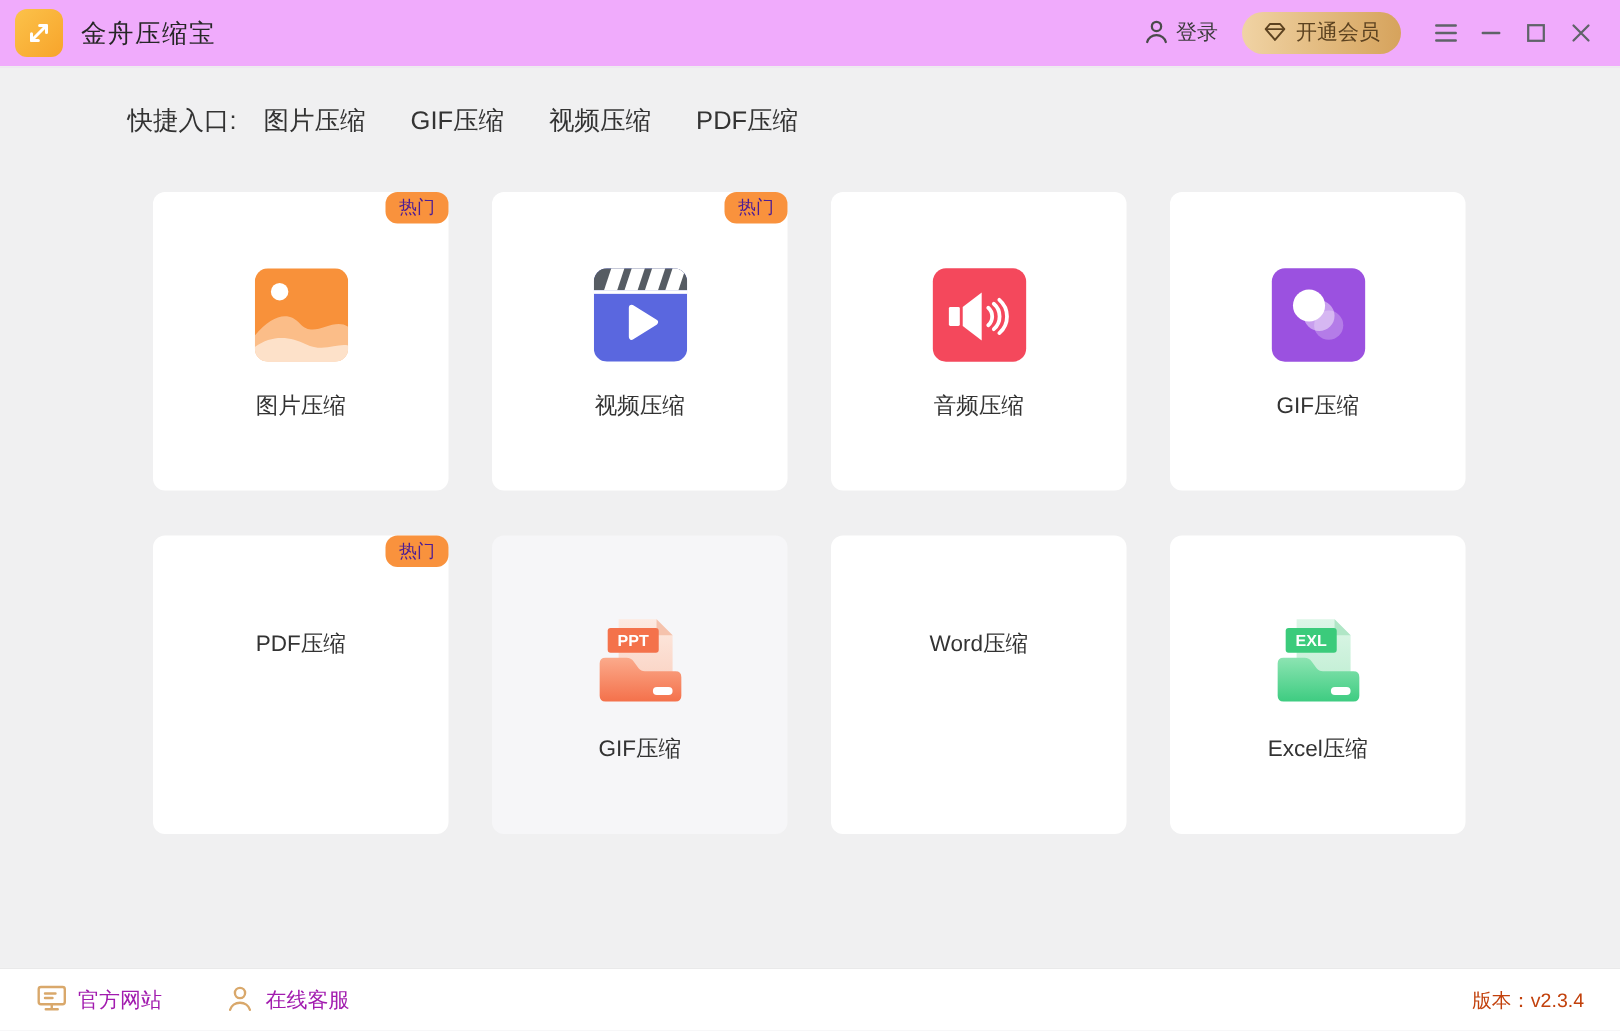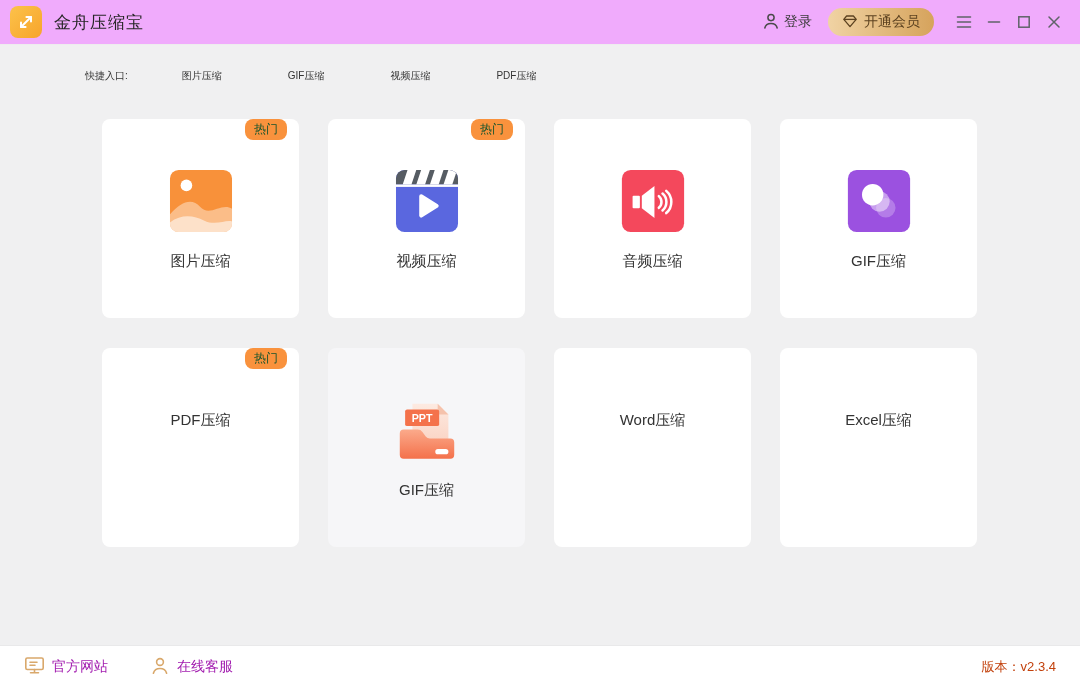--- a/index.html
+++ b/index.html
@@ -12,28 +12,28 @@
   .app-logo { width:32px; height:32px; border-radius:8px; background:linear-gradient(135deg,#FCC24A,#F7A42B); display:flex; align-items:center; justify-content:center; }
   .app-title { font-size:17px; color:#262626; margin-left:12px; letter-spacing:1px; }
   .titlebar-right { margin-left:auto; display:flex; align-items:center;justify-content:space-between; }
   .login-btn { display:flex; align-items:center; gap:4px; font-size:14px; color:#3a3a3a; margin-right:16px; cursor:pointer; }
   .vip-btn { display:flex; align-items:center; gap:6px; height:28px; padding:0 14px; border-radius:14px;
              background:linear-gradient(90deg,#F0D3A4,#D6A35C); color:#5C4220; font-size:14px; margin-right:14px; cursor:pointer; }
   .winctl { width:28px; height:28px; display:flex; align-items:center; justify-content:center; cursor:pointer; margin-left:2px; }
 
   
   .main { flex:1 1 auto; background:#F0F0F1; }
-  .quick-row { margin:24px 0 0 85px; display:flex; align-items:center; font-size:10px; color:#333;gap:36px; }
+  .quick-row { margin:24px 0 0 85px; display:flex; align-items:center; font-size:17px; color:#333; }
   .quick-label { margin-right:18px; }
   .quick-link { margin-right:30px; cursor:pointer; color:#333; }
 
   .grid { display:grid; grid-template-columns:repeat(4,197px); grid-auto-rows:199px; column-gap:29px; row-gap:30px; margin:36px 0 0 102px; }
   .card { position:relative; background:#fff; border-radius:8px; display:flex; flex-direction:column; align-items:center; padding-top:47px; cursor:pointer; }
   .card.hovered { background:#F6F6F8; }
-  .badge { position:absolute; top:0; right:12px; background:#F9923D; color:#14532d; font-size:12px; line-height:21px; padding:0 9px; border-radius:8px; }
+  .badge { position:absolute; top:0; right:0; background:#F9923D; color:#4c1d95; font-size:12px; line-height:21px; padding:0 9px; border-radius:8px; }
   .card-icon { width:70px; height:70px; }
   .card-icon svg { width:70px; height:70px; display:block; }
   .card-label { margin-top:16px; font-size:15px; color:#333; }
 
   
   .footer { height:42px; background:#fff; border-top:1px solid #e9e9ea; display:flex; align-items:center; padding:0 24px; flex:0 0 auto; }
   .footer-item { display:flex; align-items:center; gap:7px; font-size:14px; color:#a21caf; cursor:pointer; margin-right:42px; }
   .version { margin-left:auto; font-size:13px; color:#c2410c; }
 </style>
 </head>
@@ -205,20 +205,40 @@
           </svg>
         </div>
         <div class="card-label">GIF压缩</div>
       </div>
 
       <div class="card">
         <div class="card-label">Word压缩</div>
       </div>
 
       <div class="card">
+        <div class="card-icon">
+          <svg viewBox="0 0 72 72">
+            <defs>
+              <linearGradient id="xlBack" x1="0" y1="0" x2="0" y2="1">
+                  <stop offset="0" stop-color="#DDF6E7"></stop>
+                  <stop offset="1" stop-color="#C0EED3"></stop>
+                </linearGradient>
+              <linearGradient id="xlFront" x1="0" y1="0" x2="0" y2="1">
+                  <stop offset="0" stop-color="#8CE4B2"></stop>
+                  <stop offset="1" stop-color="#3ECC81"></stop>
+                </linearGradient>
+            </defs>
+            <path d="M21 9 H47 L58 20 V53 H21 Z" fill="url(#xlBack)"></path>
+            <path d="M47 9 V20 H58 Z" fill="#B0E6C6"></path>
+            <rect x="13.5" y="15" width="35" height="17" rx="2" fill="#3BCB7B"></rect>
+            <text x="31" y="27.5" text-anchor="middle" font-family="Liberation Sans, sans-serif" font-size="11" font-weight="bold" fill="#fff">EXL</text>
+            <path d="M8 39.5 Q8 35.5 12 35.5 H26.5 Q29.5 35.5 31.3 38 L34.7 42.7 Q36.3 44.8 39 44.8 H60 Q64 44.8 64 48.8 V61.5 Q64 65.5 60 65.5 H12 Q8 65.5 8 61.5 Z" fill="url(#xlFront)"></path>
+            <rect x="44.5" y="55.5" width="13.5" height="5.5" rx="2.75" fill="#fff"></rect>
+          </svg>
+        </div>
         <div class="card-label">Excel压缩</div>
       </div>
 
     </div>
   </main>
 
   <footer class="footer">
     <div class="footer-item">
       <span>
         <svg width="21" height="19" viewBox="0 0 21 19" fill="none" stroke="#D9A86B" stroke-width="1.6" stroke-linecap="round" stroke-linejoin="round">

